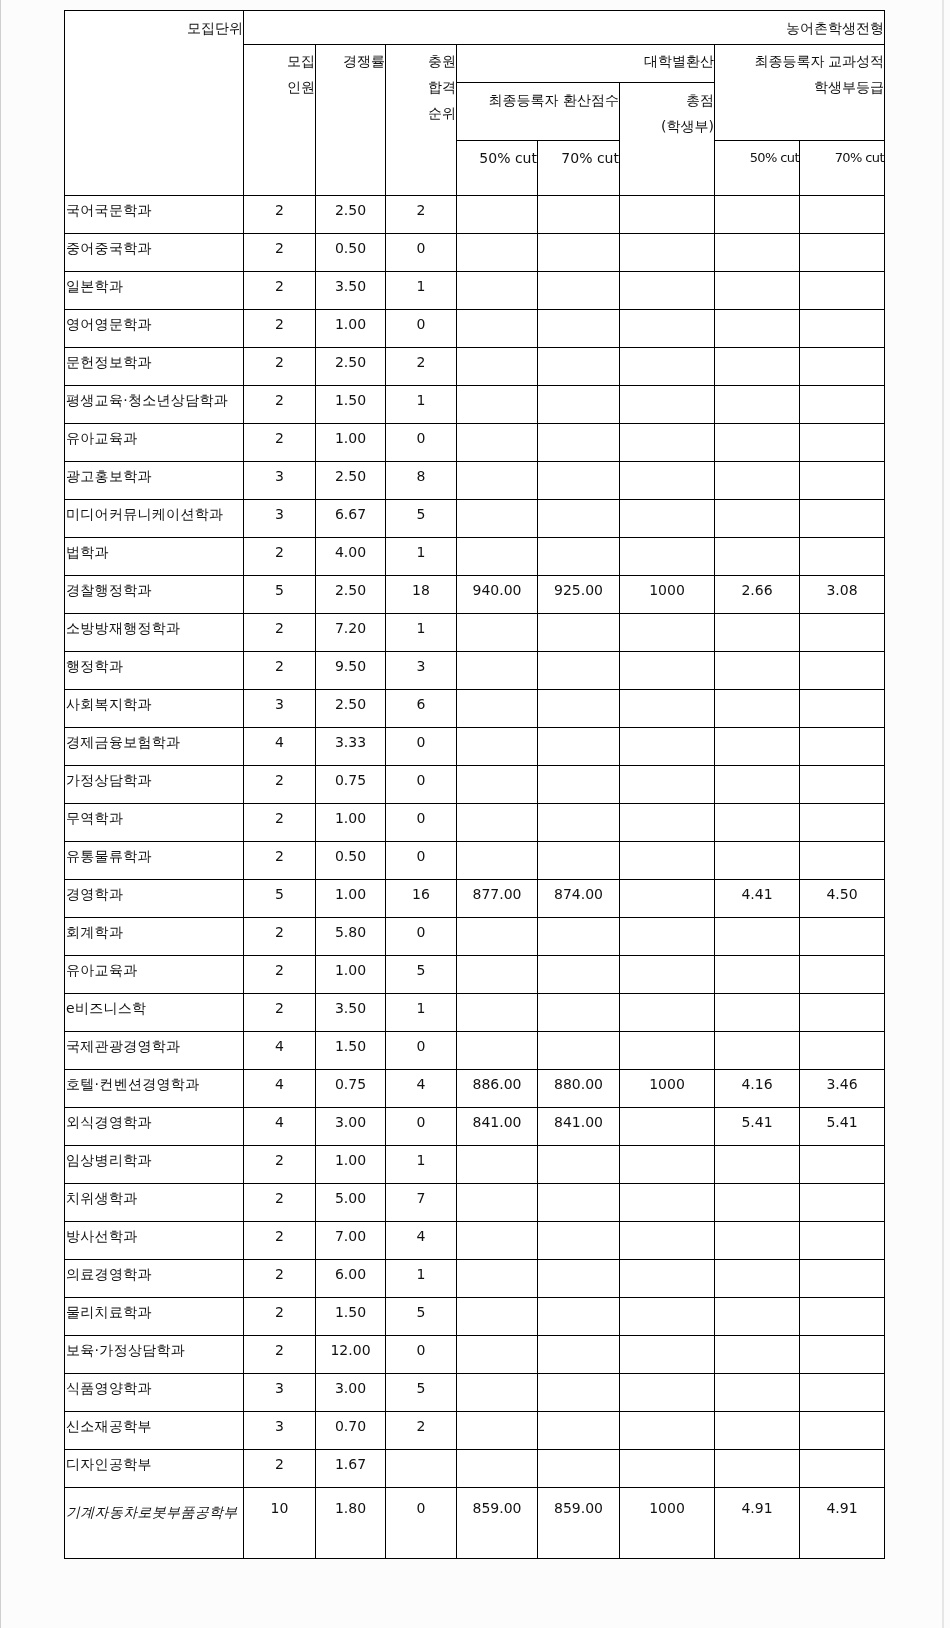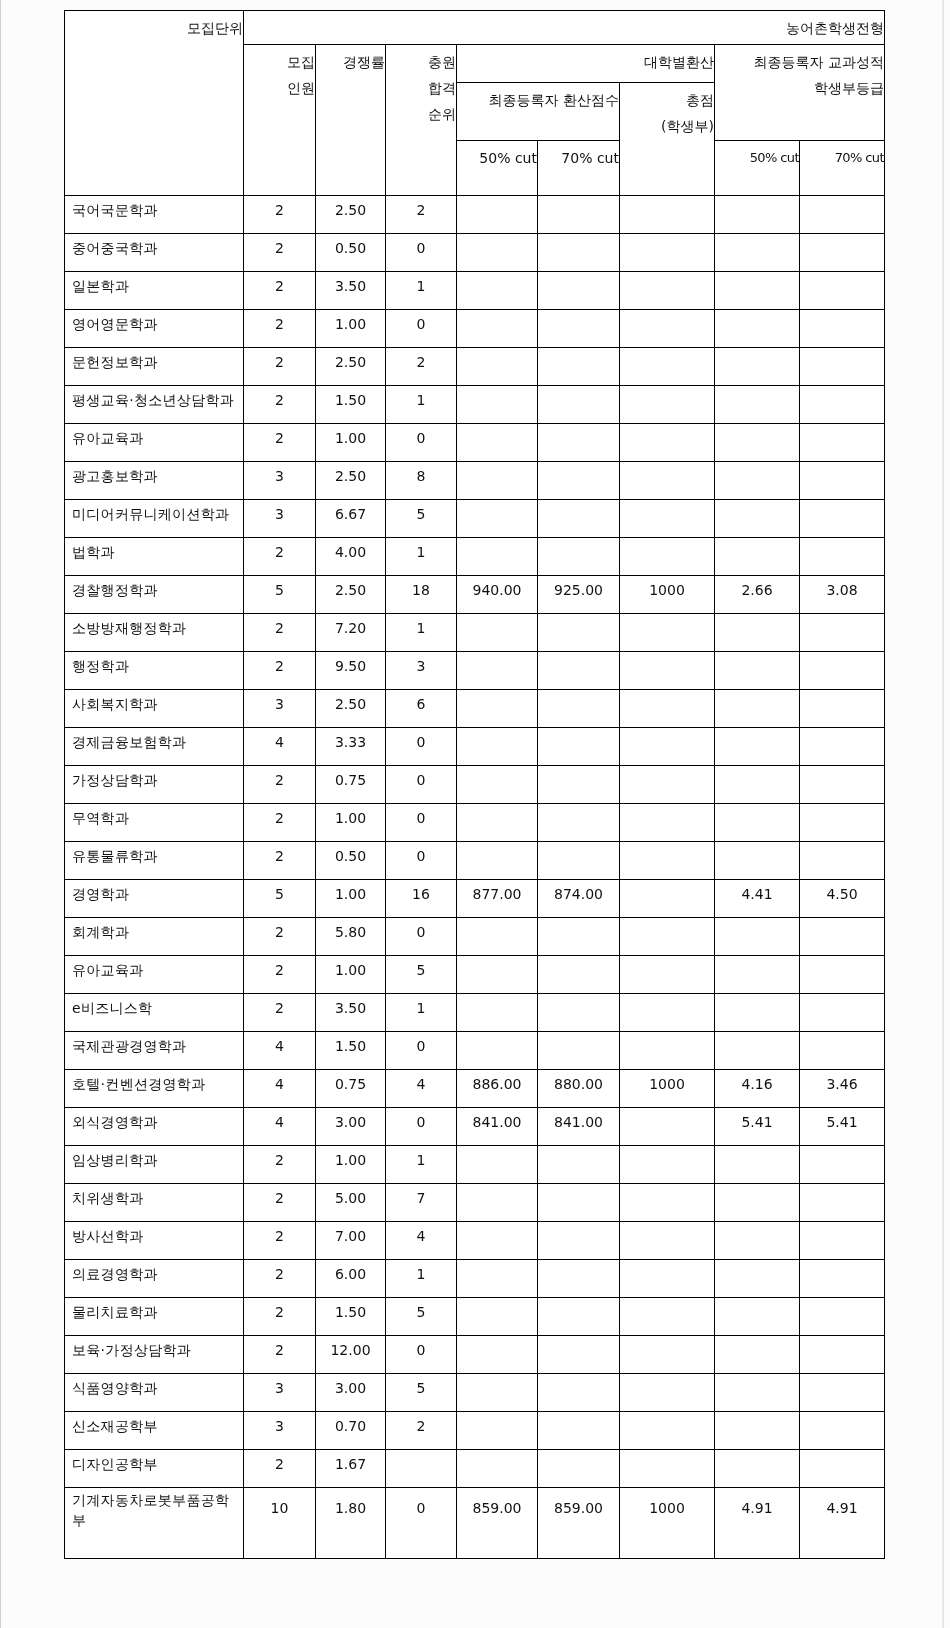--- a/index.html
+++ b/index.html
@@ -42,38 +42,38 @@
       padding: 0;
       font-weight: normal;
       vertical-align: top;
     }
     .hdr-cell {
       text-align: right;
       line-height: 26px;
       padding-top: 4px !important;
     }
     .hdr-main { height: 34px; }
-    .hdr-r2 { height: 38px; }
+    .hdr-r2 { height: 38px; font-family: Liberation Serif, serif; }
     .hdr-r3 { height: 58px; }
     .hdr-r4 { height: 55px; margin-left: 20px; }
     .hdr-small { font-size: 13px; letter-spacing: -0.6px; }
     tbody tr td {
       height: 37px;
       vertical-align: middle;
       text-align: center;
       line-height: 28px;
     }
     tbody tr td.unit-name {
       text-align: left;
-      padding-left: 7px;
+      padding-left: 1px;
       padding-right: 4px;
       letter-spacing: 0.3px;
     }
     tbody tr.tall td { height: 64px; vertical-align: top; padding-top: 6px; }
-    tbody tr.tall td.unit-name { line-height: 20px; padding-top: 2px; }
+    tbody tr.tall td.unit-name { line-height: 44px; padding-top: 2px; font-style: italic; }
   </style>
 </head>
 <body>
 
 <div class="left-edge"></div>
 <div class="right-edge"></div>
 
 <table class="admission">
   <colgroup>
     <col style="width:179px">

